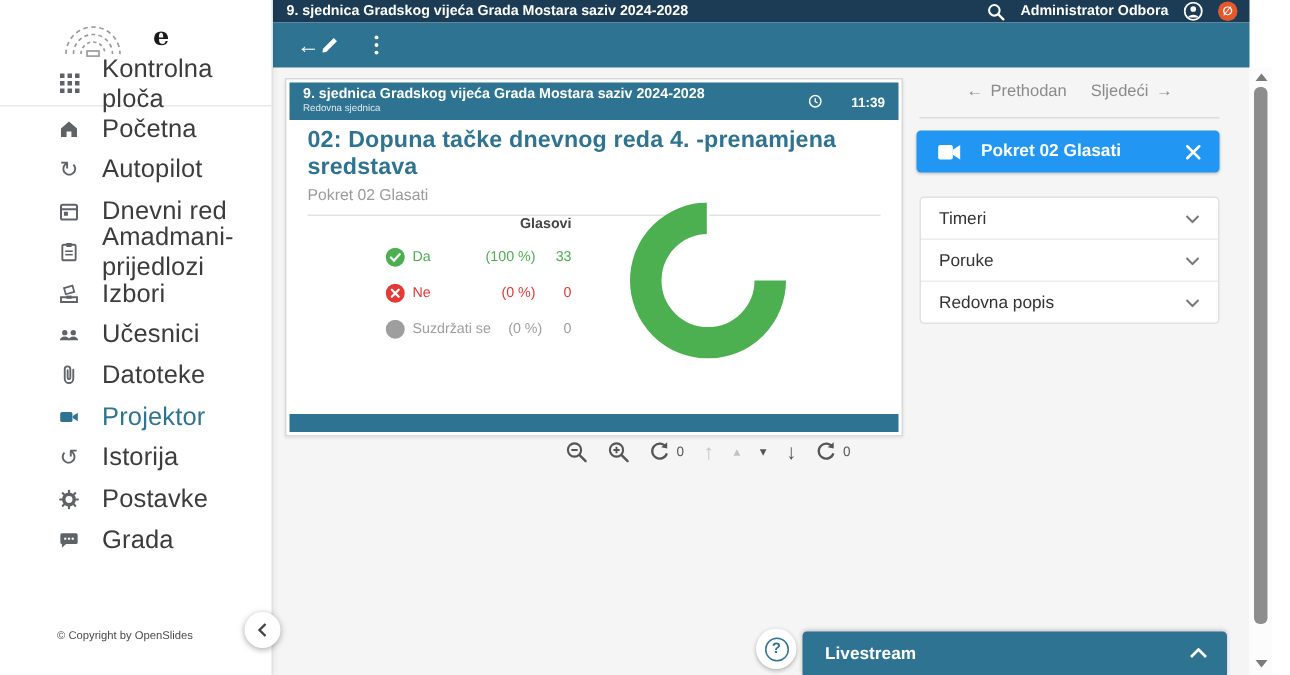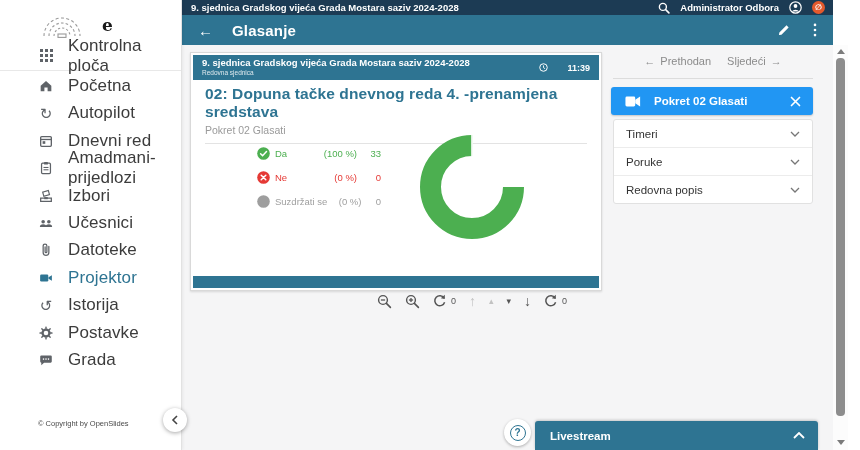--- a/index.html
+++ b/index.html
@@ -68,21 +68,21 @@
   .prevnext{position:absolute;left:613px;top:55px;width:200px;display:flex;justify-content:center;
             gap:16px;font-size:11px;color:#8b8b8b;z-index:2;}
   .pn-item{display:flex;align-items:center;gap:5px;cursor:pointer;}
   .panel-divider{position:absolute;left:613px;top:78px;width:200px;border-top:1px solid #dcdcdc;z-index:2;}
   .active-btn{position:absolute;left:611px;top:87px;width:202px;height:28px;background:#2196f3;
               border-radius:3px;display:flex;align-items:center;color:#fff;z-index:2;cursor:pointer;
               box-shadow:0 1px 2px rgba(0,0,0,.2);}
   .active-btn .lbl{flex:1;font-size:11.5px;font-weight:bold;margin-left:13px;}
   .active-btn .cam{margin-left:14px;display:flex;}
   .active-btn .x{margin-right:12px;display:flex;cursor:pointer;}
-  .accordion{position:absolute;left:613px;top:119px;width:200px;background:#fff;border:1px solid #e1e1e1;
+  .accordion{position:absolute;left:613px;top:131px;width:200px;background:#fff;border:1px solid #e1e1e1;
              border-radius:3px;box-sizing:border-box;z-index:2;}
   .acc-row{height:27px;display:flex;align-items:center;padding:0 12px;font-size:11.5px;color:#333;
            border-bottom:1px solid #ececec;cursor:pointer;}
   .acc-row:last-child{border-bottom:none;}
   .acc-row .spacer{flex:1;}
   
   .help-btn{position:absolute;left:504px;top:419px;width:27px;height:27px;border-radius:50%;background:#fff;
             box-shadow:0 1px 3px rgba(0,0,0,.3);display:flex;align-items:center;justify-content:center;z-index:4;cursor:pointer;}
   .help-q{width:16px;height:16px;border:1.4px solid #2e7492;border-radius:50%;color:#2e7492;font-size:10px;
           font-weight:bold;display:flex;align-items:center;justify-content:center;box-sizing:border-box;}
@@ -272,21 +272,20 @@
       <svg width="13" height="13" viewBox="0 0 13 13">
         <circle cx="6.5" cy="6.5" r="5.7" fill="none" stroke="#fff" stroke-width="1.2"></circle>
         <circle cx="6.5" cy="5" r="1.9" fill="#fff"></circle>
         <path d="M2.9 10.6 a3.9 3 0 0 1 7.2 0" fill="#fff"></path>
         </svg>
       <span class="avatar-orange">∅</span>
     </div>
   </header>
   <div class="toolbar">
     <span class="back-arrow">←</span>
-    <span class="toolbar-title">Glasanje</span>
     <span class="toolbar-icons">
       <svg width="14" height="14" viewBox="0 0 16 16">
         <path d="M2.2 13.8 l0.5-2.9 8.2-8.2 2.4 2.4-8.2 8.2-2.9 0.5 Z" fill="#fff"></path>
         </svg>
       <svg width="4" height="14" viewBox="0 0 4 16">
         <g fill="#fff">
             <circle cx="2" cy="2.2" r="1.5"></circle>
             <circle cx="2" cy="8" r="1.5"></circle>
             <circle cx="2" cy="13.8" r="1.5"></circle>
           </g>
@@ -309,20 +308,21 @@
           </svg>
         <span>11:39</span>
       </div>
     </div>
     <div class="proj-body">
       <div class="slide-title">02: Dopuna tačke dnevnog reda 4. -prenamjena sredstava</div>
       <div class="slide-sub">Pokret 02 Glasati</div>
       <div class="slide-divider"></div>
 
       <div class="vote-table">
+        <div class="vote-header">Glasovi</div>
         <div class="vote-row c-yes">
           <svg class="vote-ico" viewBox="0 0 13 13">
             <circle cx="6.5" cy="6.5" r="6.3" fill="#4caf50"></circle>
             <path d="M3.6 6.7 L5.6 8.7 L9.5 4.5" fill="none" stroke="#fff" stroke-width="1.5" stroke-linecap="round"></path>
             </svg>
           <span class="vote-label">Da</span>
           <span class="vote-pct">(100 %)</span>
           <span class="vote-count">33</span>
         </div>
         <div class="vote-row c-no">

